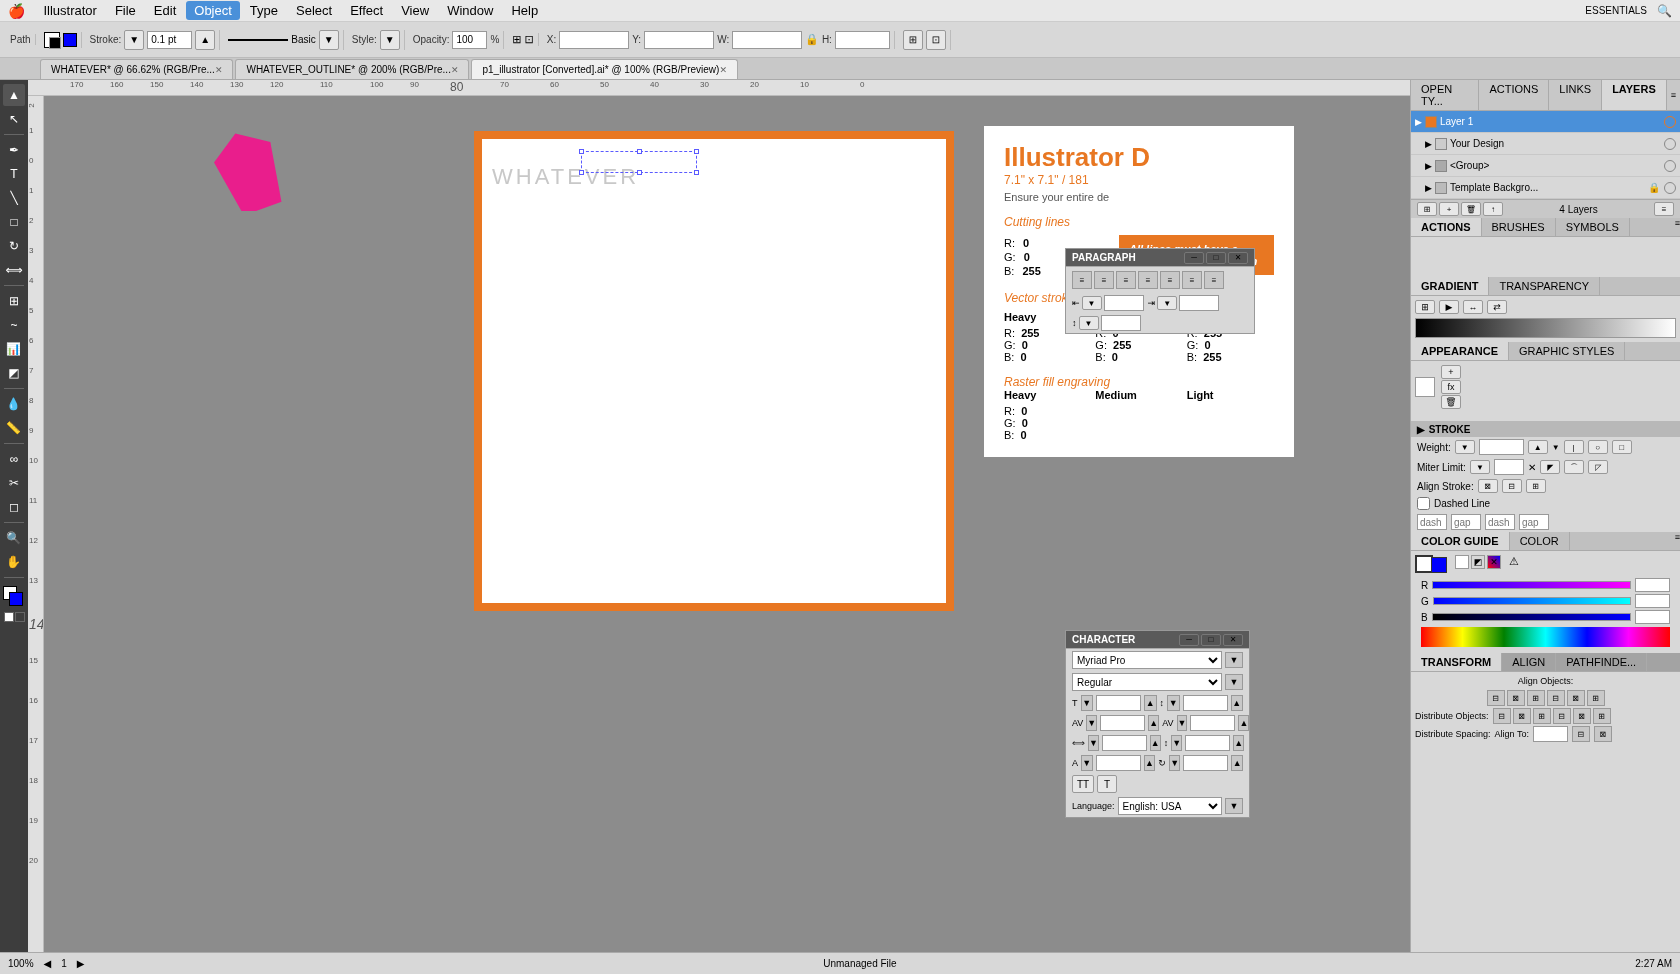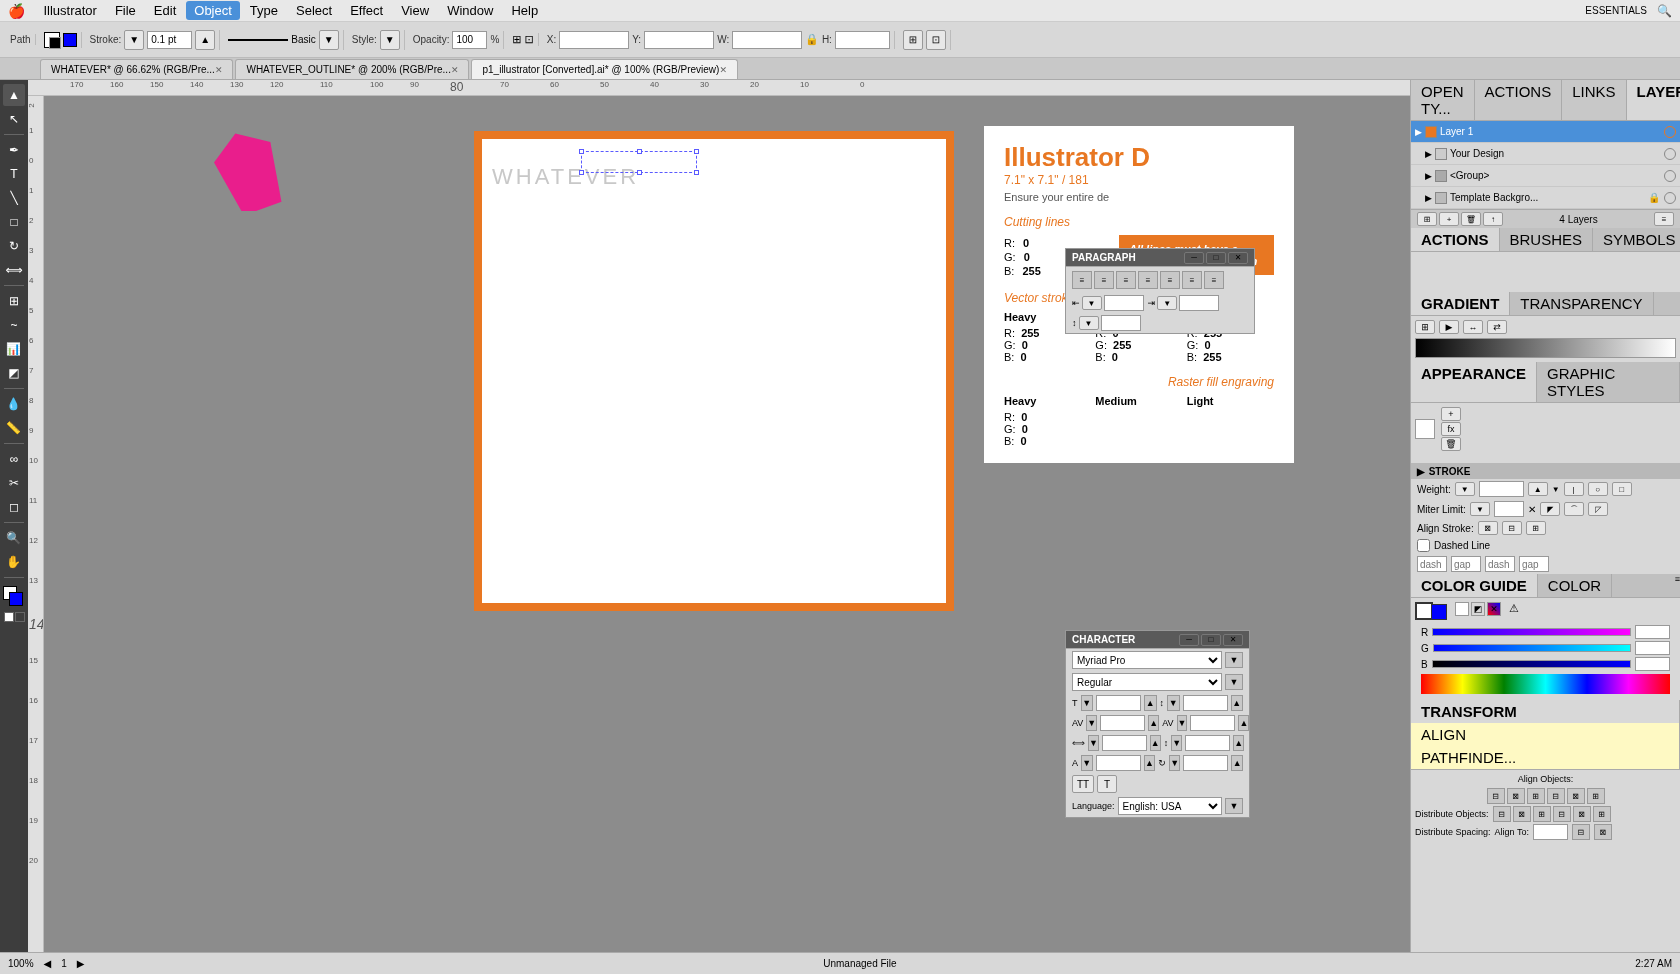--- a/index.html
+++ b/index.html
@@ -209,21 +209,21 @@
       gap: 4px;
       border-bottom: 1px solid #aaa;
     }
     .panel-tabs {
       display: flex;
       background: #c8c8c8;
       border-bottom: 1px solid #aaa;
     }
     .panel-tab {
       padding: 3px 10px;
-      font-size: 15px;
+      font-size: 11px;
       cursor: pointer;
       border-right: 1px solid #aaa;
     }
     .panel-tab.active {
       background: #d8d8d8;
       font-weight: bold;
     }
 
     .layer-row {
       display: flex;
@@ -644,21 +644,21 @@
               <div>
                 <div style="font-weight:bold;margin-bottom:4px;">Light</div>
                 <div>R: &nbsp;<strong>255</strong></div>
                 <div>G: &nbsp;<strong>0</strong></div>
                 <div>B: &nbsp;<strong>255</strong></div>
               </div>
             </div>
           </div>
 
           <div>
-            <div style="color:#E87722;font-style:italic;font-size:12px;margin-bottom:6px;text-align:right;">Raster fill engraving</div>
+            <div style="color:#E87722;font-style:italic;font-size:12px;">Raster fill engraving</div>
             <div style="display:grid;grid-template-columns:1fr 1fr 1fr;gap:4px;font-size:11px;">
               <div>
                 <div style="font-weight:bold;margin-bottom:4px;">Heavy</div>
                 <div>R: &nbsp;<strong>0</strong></div>
                 <div>G: &nbsp;<strong>0</strong></div>
                 <div>B: &nbsp;<strong>0</strong></div>
               </div>
               <div>
                 <div style="font-weight:bold;margin-bottom:4px;">Medium</div>
               </div>
@@ -845,21 +845,21 @@
 
       <div class="color-slider-row">
         <span>B</span>
         <div class="color-slider b-slider"></div>
         <input class="color-input" style="">
       </div>
 
       <div class="color-spectrum"></div>
     </div>
 
-    <div class="panel-tabs" style="font-size:9px;background:#fef9c3;flex-direction:column;">
+    <div class="panel-tabs" style="font-size:9px;background:#a3a3a3;">
       <div class="panel-tab active">TRANSFORM</div>
       <div class="panel-tab">ALIGN</div>
       <div class="panel-tab">PATHFINDE...</div>
     </div>
 
     <div style="background:#d8d8d8;padding:4px;">
       <div style="display:flex;align-items:center;gap:4px;margin-bottom:2px;flex-direction:column;">
         <span style="font-size:9px;">Align Objects:</span>
         <div class="panel-btn-row">
           <button class="align-btn">⊟</button>

